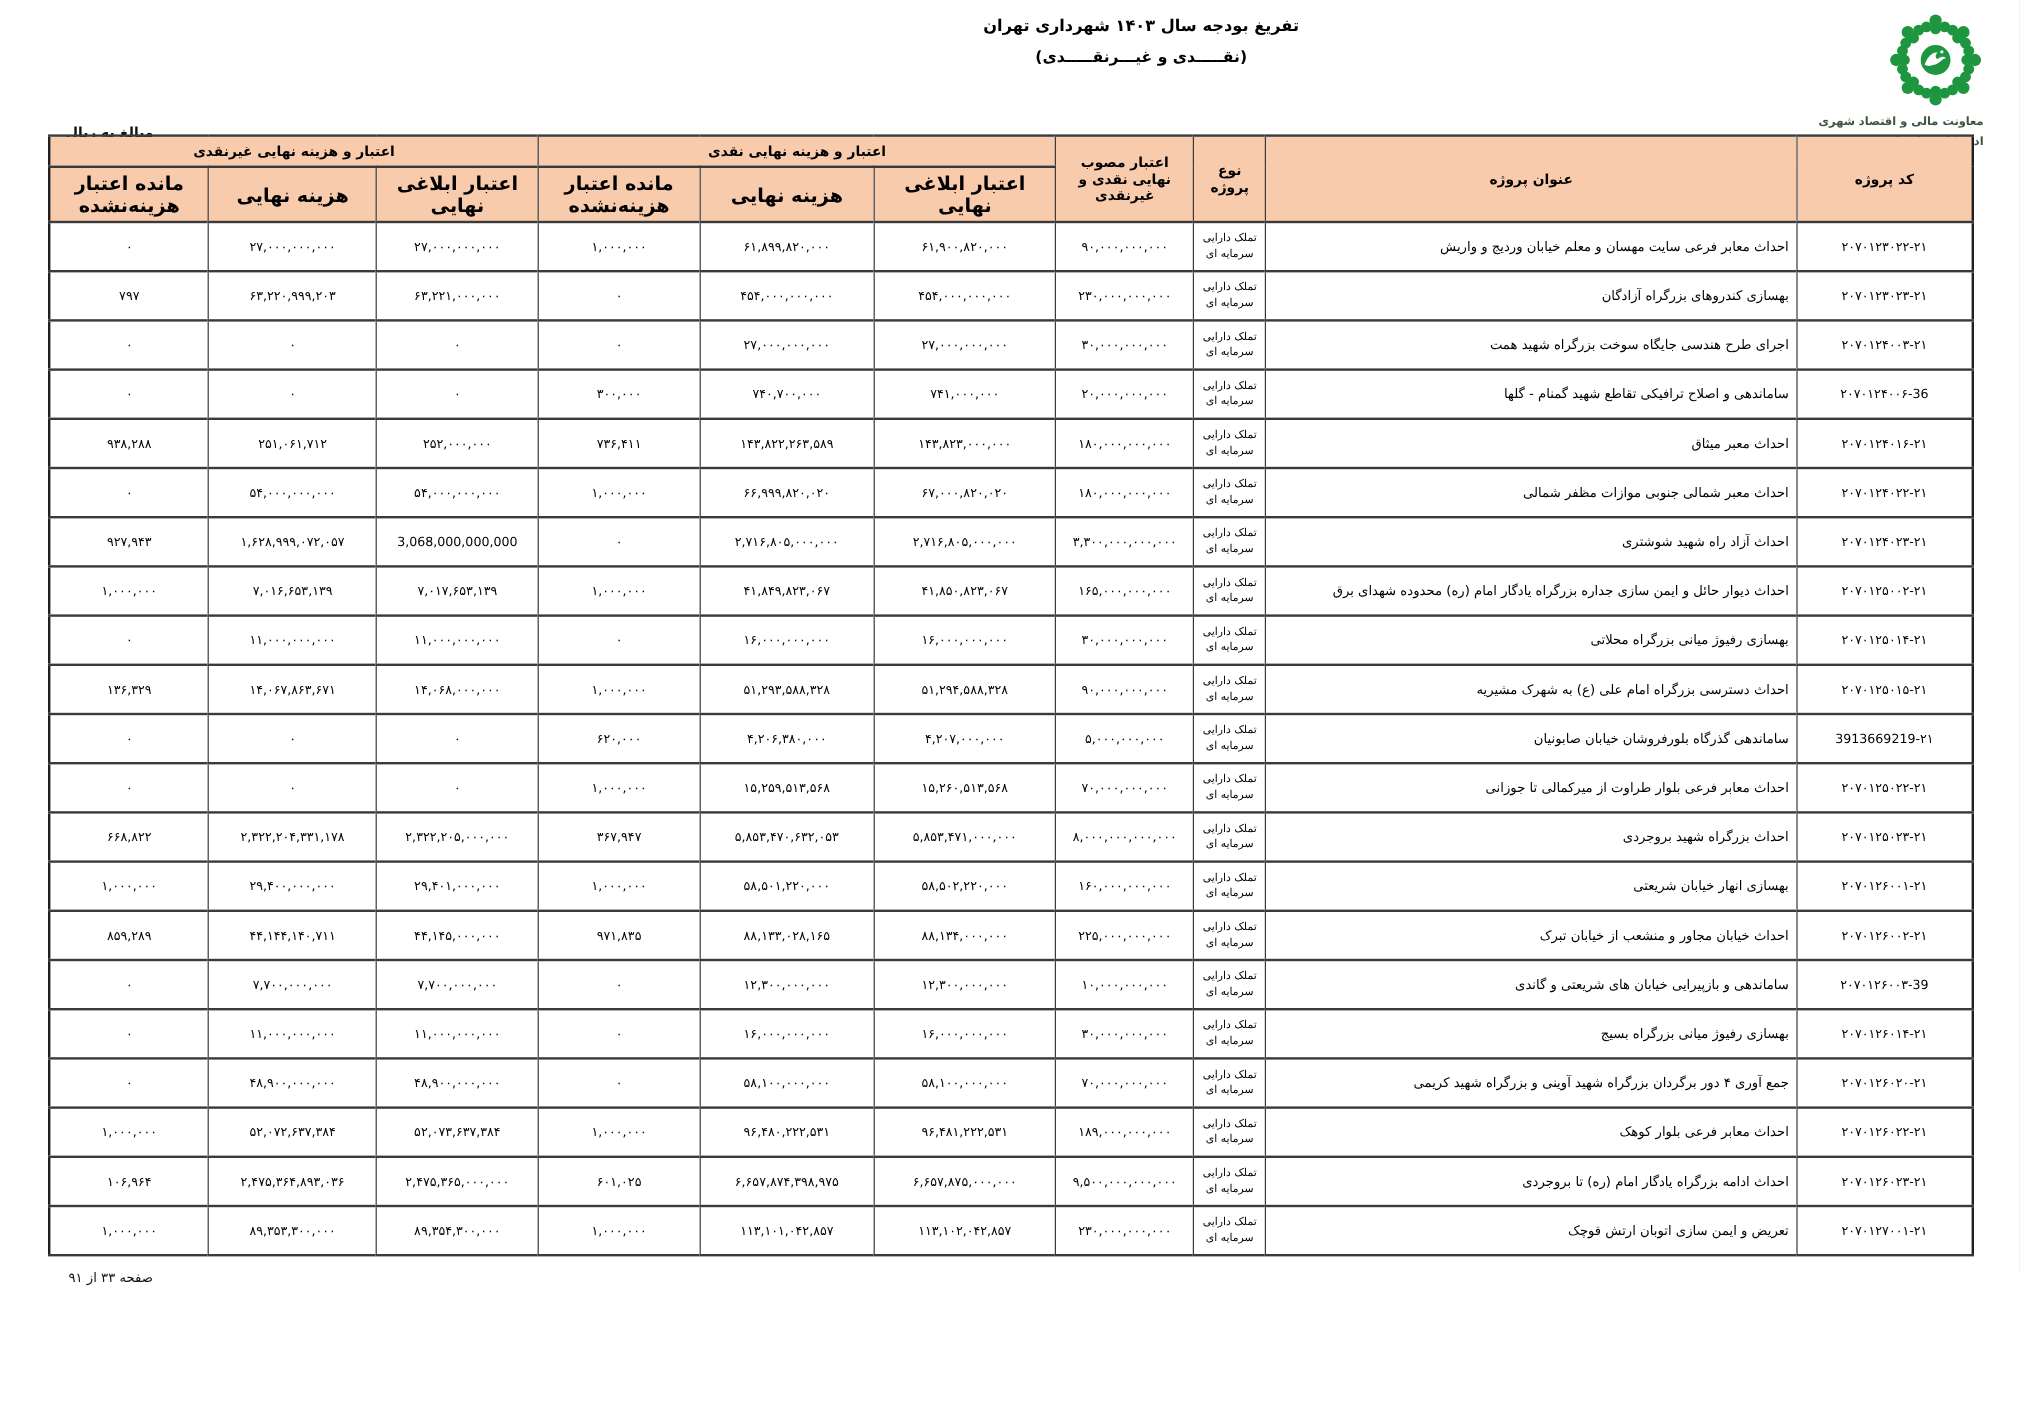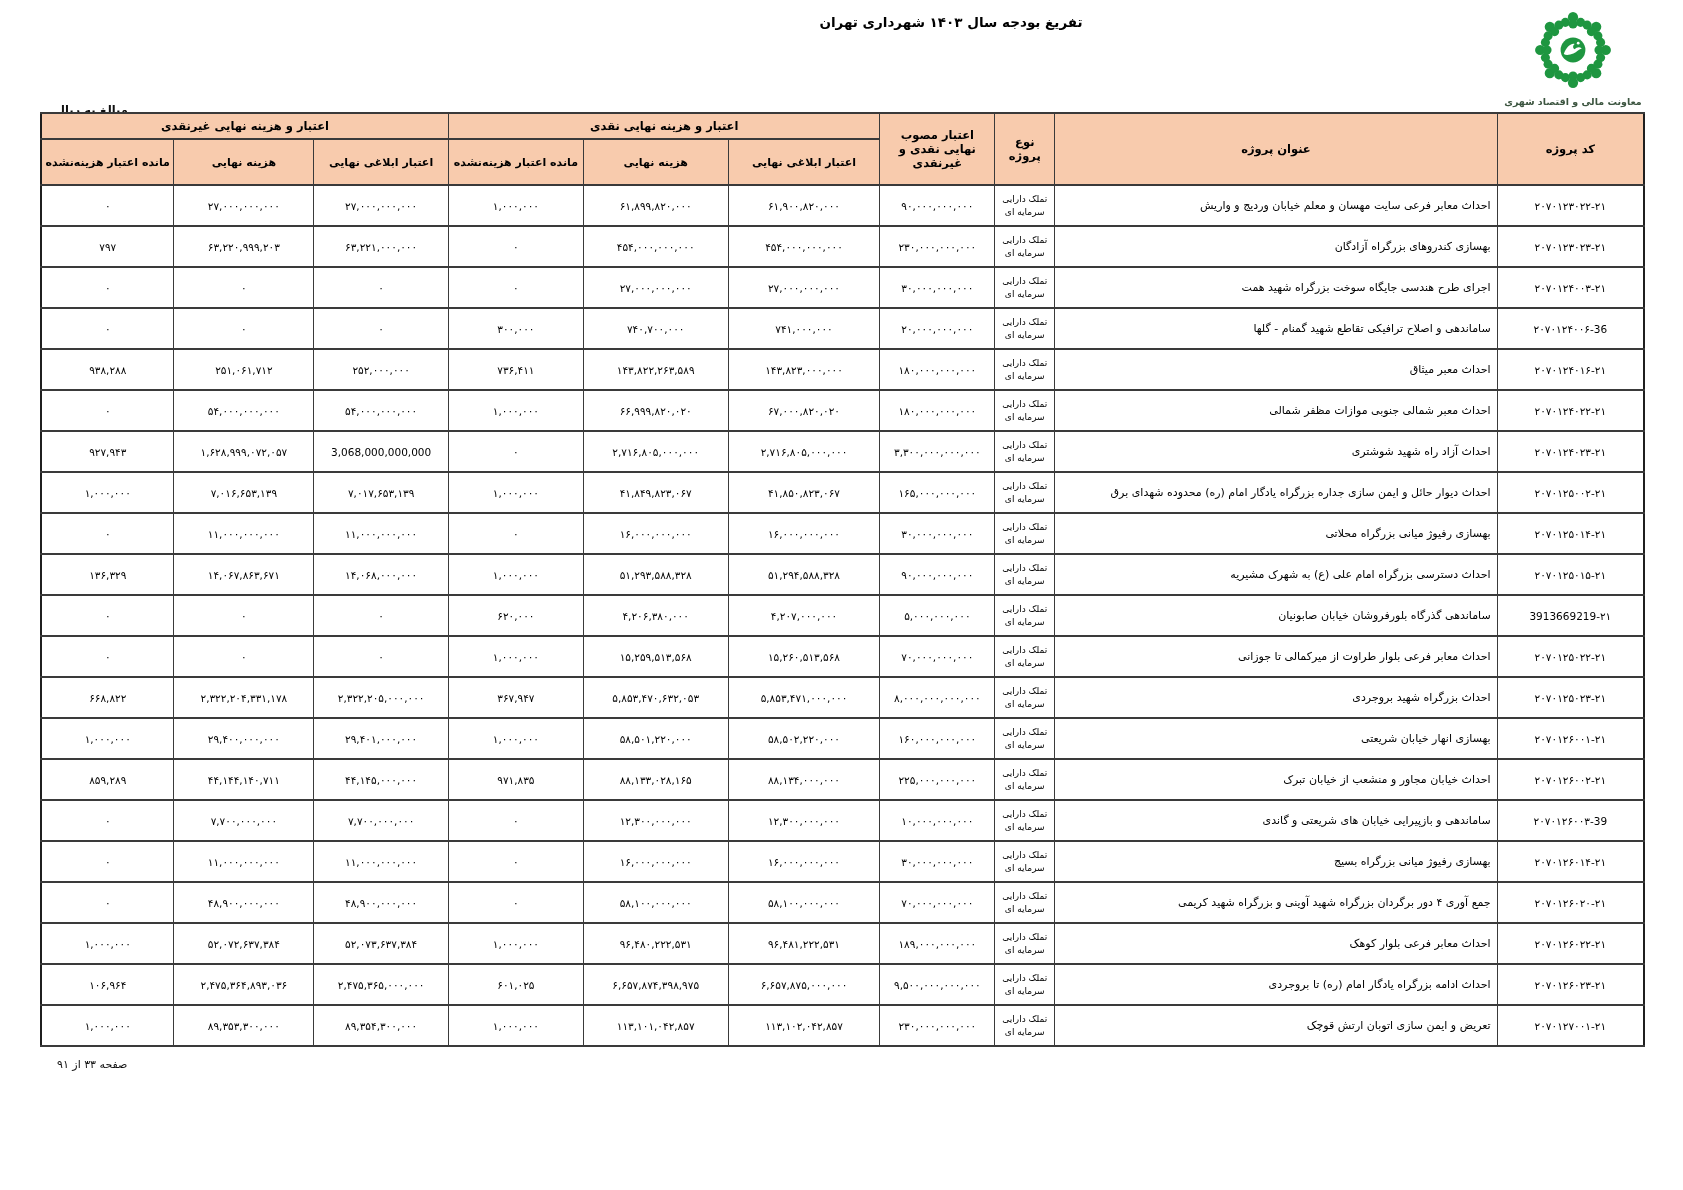--- a/index.html
+++ b/index.html
@@ -8,60 +8,61 @@
     font-family:"DejaVu Sans", sans-serif; color:#111; overflow:hidden;
     direction:rtl; margin:0 auto;
   }
   
   .doc-title { position:absolute; top:14px; left:269px; width:1364px; text-align:center; }
   .doc-title div { font-weight:bold; color:#000; }
   .doc-title .t1 { font-size:13.5px; margin-bottom:11px; }
   .doc-title .t2 { font-size:13.5px; margin-bottom:11px; }
   .doc-title .t3 { font-size:13px; }
   
-  .logo-block { position:absolute; top:10px; right:30px; width:160px; text-align:center; }
+  .logo-block { position:absolute; top:10px; right:30px; width:160px; text-align:right; }
   .logo-mark { color:var(--logo-green,#1e9640); }
   .logo-cap { font-size:9.5px; font-weight:bold; color:#3c5540; line-height:1.75; }
   
   .currency-note { position:absolute; left:55px; top:103px; font-size:11.5px; font-weight:bold; direction:rtl; }
   .footer { position:absolute; left:57px; top:1058px; font-size:11px; direction:rtl; }
   
   .main-table {
     position:absolute; top:112px; left:40px; width:1605px;
     border-collapse:collapse; table-layout:fixed;
     border:2px solid #1f1f1f;
   }
   .main-table th, .main-table td {
     border:1px solid var(--border,#3a3a3a);
     border-top-width:2px; border-bottom-width:2px;
     overflow:hidden;
   }
   thead .hdr {
     background:var(--header-bg,#F8CBAD);
-    font-weight:bold; font-size:11px; text-align:center; vertical-align:middle;
+    font-weight:bold; font-size:16px; text-align:center; vertical-align:middle;
     padding:2px 3px; color:#000;
   }
   thead tr.r1 th { height:20px; font-size:11.5px; }
   thead tr.r2 th { height:40px; }
   tbody td {
     height:37px; font-size:10.5px; text-align:center; vertical-align:middle;
     padding:1px 3px; background:#fff; color:#000;
   }
   td.cell-num  { direction:ltr; unicode-bidi:embed; }
   td.cell-code { direction:ltr; unicode-bidi:embed; font-size:10.5px; }
   td.cell-title{ text-align:right; font-size:11px; padding-right:6px; padding-left:4px; }
   td.cell-type { font-size:9px; line-height:1.4; padding:1px 2px; }
 </style>
 </head>
 <body>
 
 <div class="page">
 
   <div class="doc-title">
     <div class="t1">تفریغ بودجه سال ۱۴۰۳ شهرداری تهران</div>
+    <div class="t3">(نقـــــدی و غیـــرنقـــــدی)</div>
   </div>
 
   <div class="logo-block">
     <span class="logo-mark">
       <svg width="80" height="80" viewBox="0 0 100 100" aria-hidden="true">
         <defs>
           <g id="petal" fill="currentColor">
             <circle cx="50" cy="9" r="6.4"></circle>
             <circle cx="40.5" cy="15.5" r="5.7"></circle>
             <circle cx="59.5" cy="15.5" r="5.7"></circle>

